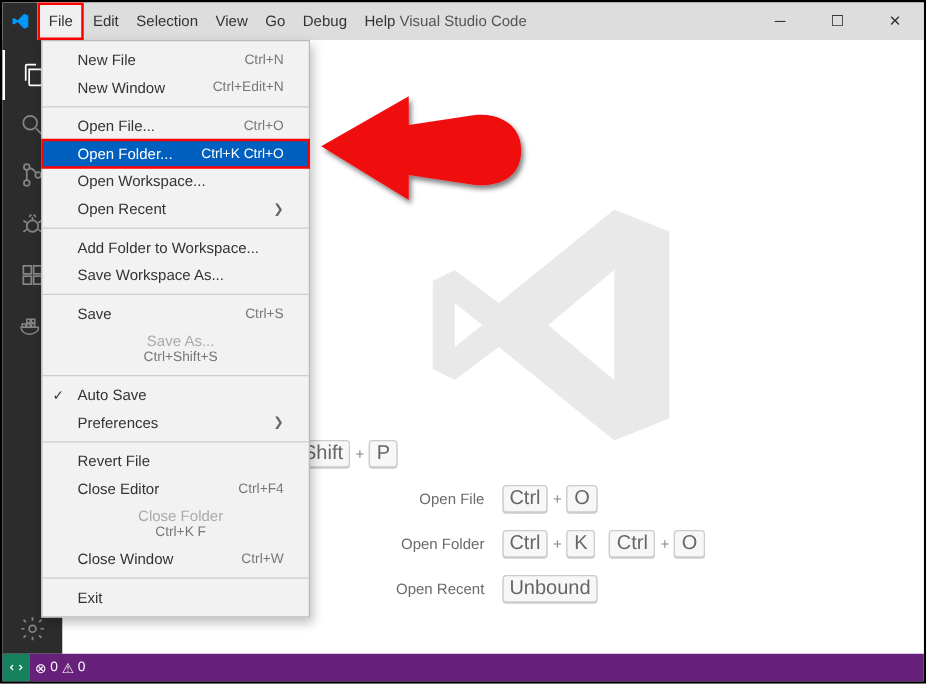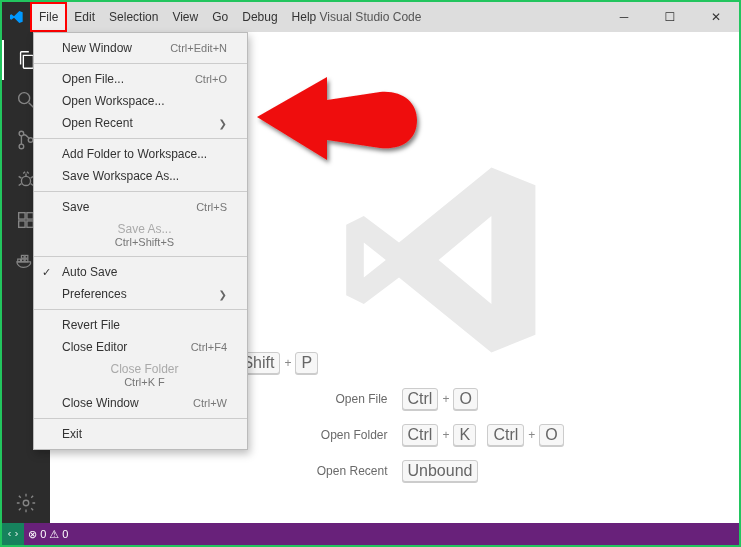--- a/index.html
+++ b/index.html
@@ -1,17 +1,17 @@
 <!DOCTYPE html>
 <html><head>
 <meta charset="utf-8">
 <style>
 * { margin: 0; padding: 0; box-sizing: border-box; font-family: "Segoe UI", sans-serif; }
 html, body { width: 741px; height: 547px; overflow: hidden; }
-.window { width: 741px; height: 547px; border: 2px solid #22c55e; position: relative; background: #fff; }
+.window { width: 741px; height: 547px; border: 2px solid #000000; position: relative; background: #fff; }
 .titlebar { height: 30px; background: #ddd; display: flex; align-items: center; font-size: 12px; color: #333; position: relative; }
 .app-icon { width: 28px; height: 30px; background: #2c2c2c; display: flex; align-items: center; justify-content: center; }
 .app-icon svg { width: 16px; height: 16px; }
 .menubar { display: flex; align-items: center; height: 30px; }
 .menu-item { padding: 0 7px; height: 30px; display: flex; align-items: center; cursor: default; color: #333; font-size: 12px; }
 .menu-item.active { border: 2px solid red; background: #f0f0f0; }
 .title-text { position: absolute; left: 50%; transform: translateX(-50%); color: #555; font-size: 12px; }
 .win-controls { position: absolute; right: 0; top: 0; display: flex; }
 .win-btn { width: 46px; height: 30px; display: flex; align-items: center; justify-content: center; color: #333; font-size: 12px; }
 .body { display: flex; height: calc(100% - 30px - 22px); }
@@ -63,27 +63,35 @@
     <div class="title-text">Visual Studio Code</div>
     <div class="win-controls">
       <div class="win-btn">─</div>
       <div class="win-btn">☐</div>
       <div class="win-btn">✕</div>
     </div>
   </div>
 
   <div class="dropdown" id="dropdown">
       <div class="dd-item">
+        <span>New File</span>
+        <span class="shortcut">Ctrl+N</span>
+      </div>
+      <div class="dd-item">
         <span>New Window</span>
         <span class="shortcut">Ctrl+Edit+N</span>
       </div>
       <div class="dd-sep"></div>
       <div class="dd-item">
         <span>Open File...</span>
         <span class="shortcut">Ctrl+O</span>
+      </div>
+      <div class="dd-item highlight">
+        <span>Open Folder...</span>
+        <span class="shortcut">Ctrl+K Ctrl+O</span>
       </div>
       <div class="dd-item">
         <span>Open Workspace...</span>
       </div>
       <div class="dd-item">
         <span>Open Recent</span>
         <span class="dd-sub">❯</span>
       </div>
       <div class="dd-sep"></div>
       <div class="dd-item">

